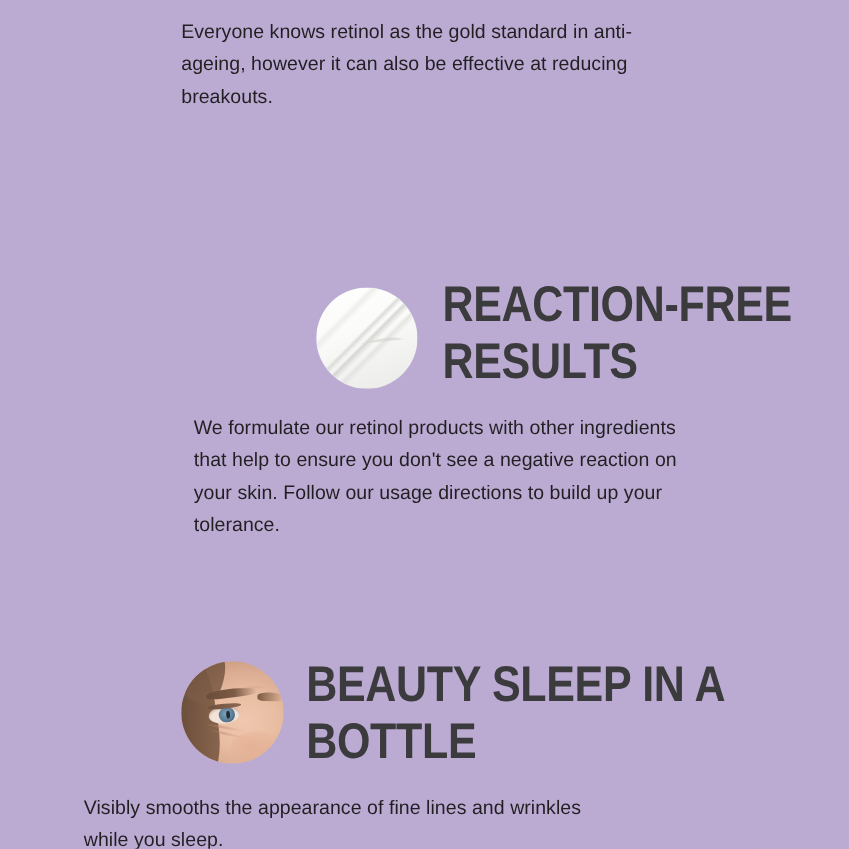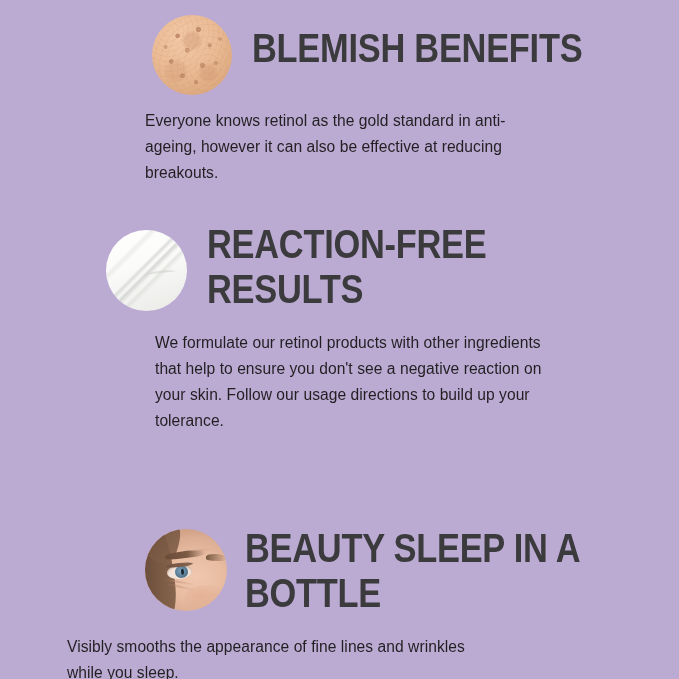--- a/index.html
+++ b/index.html
@@ -61,21 +61,21 @@
 
   
   #sec1 { top:0; left:0; }
   #sec1 .head-row { padding-left:152px; }
   #sec1 .circle { width:80px; height:80px; margin-top:15px; }
   #sec1 .heading { font-size:40px; line-height:46px; margin-left:20px; margin-top:25px; }
   #sec1 .body-text { margin-left:145px; margin-top:13px; width:390px; }
 
   
   #sec2 { top:222px; left:0; }
-  #sec2 .head-row { padding-left:106px; }
+  #sec2 .head-row { padding-left:82px;justify-content:flex-end; }
   #sec2 .circle { width:81px; height:81px; margin-top:8px; }
   #sec2 .heading { font-size:40px; line-height:45px; margin-left:20px; margin-top:0px; }
   #sec2 .body-text { margin-left:155px; margin-top:18px; width:390px; }
 
   
   #sec3 { top:481px; left:0; }
   #sec3 .head-row { padding-left:145px;margin-top:44px; }
   #sec3 .circle { width:82px; height:82px; margin-top:4px; }
   #sec3 .heading { font-size:40px; line-height:45px; margin-left:18px; margin-top:1px; }
   #sec3 .body-text { margin-left:67px; margin-top:18px; width:400px; }
@@ -211,26 +211,20 @@
   .art-face .line1 { left:22%; top:63%; width:40%; height:2px; transform:rotate(10deg); }
   .art-face .line2 { left:26%; top:70%; width:36%; height:2px; transform:rotate(13deg); }
   .art-face .line3 { left:55%; top:24%; width:30%; height:2px; transform:rotate(-3deg); opacity:.55; }
 </style>
 </head>
 <body>
 
 <div class="page">
 
   <div class="section" id="sec1">
-    <div class="head-row">
-      <div class="circle">
-        <div class="art-skin"></div>
-      </div>
-      <div class="heading">BLEMISH BENEFITS</div>
-    </div>
     <div class="body-text">Everyone knows retinol as the gold standard in anti-ageing, however it can also be effective at reducing breakouts.</div>
   </div>
 
   <div class="section" id="sec2">
     <div class="head-row">
       <div class="circle">
         <div class="art-cream"></div>
       </div>
       <div class="heading">REACTION-FREE
 RESULTS</div>

